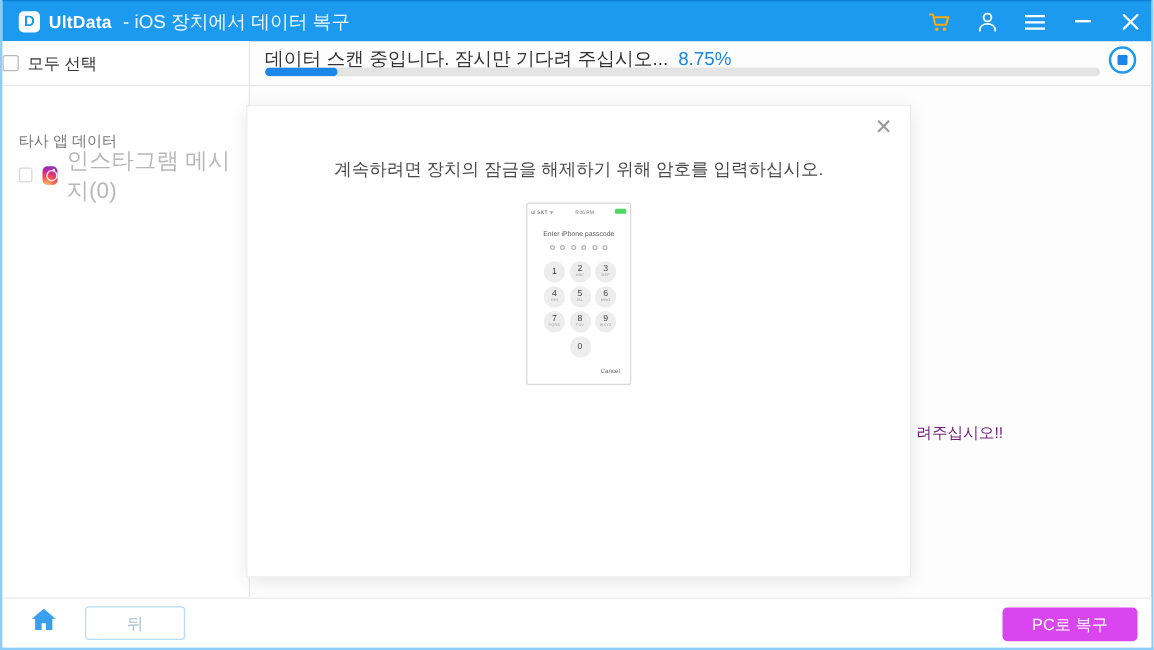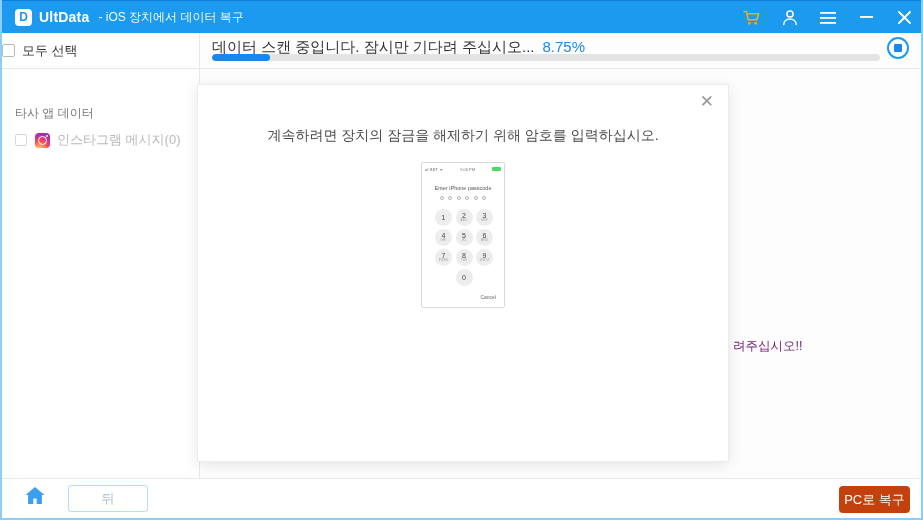--- a/index.html
+++ b/index.html
@@ -6,51 +6,51 @@
   html,body { width:923px; height:520px; font-family:"Liberation Sans", sans-serif; }
   .window {
     position:relative; width:923px; height:520px; background:#fdfdfd; overflow:hidden;
     border-left:2px solid #8ecdf8; border-right:2px solid #8ecdf8; border-bottom:2px solid #8ecdf8;
   }
   
   .titlebar { position:absolute; left:-2px; top:0; width:923px; height:33px; background:#1b9af0; border-top:1px solid #0d7fd4; display:flex; align-items:center; }
   .logo { width:17px; height:17px; background:#ffffff; border-radius:4px; margin-left:15px; display:flex; align-items:center; justify-content:center; }
   .logo span { color:#1b9af0; font-weight:bold; font-size:12px; line-height:1; }
   .app-name { color:#ffffff; font-weight:bold; font-size:14px; margin-left:7px; letter-spacing:0.2px;text-align:right; }
-  .title-suffix { color:#f2faff; font-size:12px; margin-left:9px; }
+  .title-suffix { color:#f2faff; font-size:15px; margin-left:9px; }
   .tb-icons { position:absolute; right:8px; top:0; height:33px; display:flex; align-items:center; gap:16px; }
   .tb-btn { width:22px; height:22px; display:flex; align-items:center; justify-content:center; cursor:pointer; }
   
   .sidebar { position:absolute; left:0; top:33px; width:198px; height:445px; background:#ffffff; border-right:1px solid #e9e9e9; }
   .select-all-row { position:absolute; left:0; top:0; width:100%; height:35px; display:flex; align-items:center; }
   .checkbox { width:13px; height:13px; border:1px solid #b9b9b9; border-radius:2px; background:#fff; }
   .select-all-label { font-size:13px; color:#333; margin-left:7px; }
   .group-label { position:absolute; left:13px; top:72px; font-size:12px; color:#777; }
   .app-item { position:absolute; left:0; top:96px; width:100%; height:22px; display:flex; align-items:center; padding-left:13px; }
   .app-item .checkbox { width:12px; height:12px; border-color:#d8d8d8; }
   .insta-icon { width:15px; height:15px; border-radius:4px; margin-left:8px; position:relative;
     background:radial-gradient(circle at 30% 110%, #ffd776 0%, #f8484e 45%, #c32aa3 70%, #7232bd 100%); }
   .insta-icon::before { content:""; position:absolute; left:3px; top:3px; width:7px; height:7px; border:1px solid #fff; border-radius:50%; }
   .insta-icon::after { content:""; position:absolute; right:2px; top:2px; width:2px; height:2px; background:#fff; border-radius:50%; }
-  .app-item-label { font-size:13px; color:#b9b9b9; margin-left:7px; }
+  .app-item-label { font-size:18px; color:#b9b9b9; margin-left:7px; }
   
   .header-divider { position:absolute; left:0; top:68px; width:921px; height:1px; background:#e9e9e9; }
   .scan-status { position:absolute; left:210px; top:38px; font-size:15px; color:#333; white-space:nowrap; }
   .scan-percent { color:#1b87e8; margin-left:8px; }
   .progress-track { position:absolute; left:210px; top:54px; width:668px; height:7px; background:#e4e4e4; border-radius:4px; overflow:hidden; }
   .progress-fill { height:100%; background:#1b87e8; border-radius:4px; width:0; }
   .stop-btn { position:absolute; left:885px; top:37px; width:22px; height:22px; border:2px solid #1b9af0; border-radius:50%; background:#fff; display:flex; align-items:center; justify-content:center; cursor:pointer; }
   .stop-square { width:8px; height:8px; background:#1b87e8; border-radius:1px; }
   
   .main-bg-text { position:absolute; left:731px; top:338px; font-size:12.5px; color:#701a75; }
   
   .footer { position:absolute; left:0; top:478px; width:921px; height:40px; background:#ffffff; border-top:1px solid #e9e9e9; }
   .home-btn { position:absolute; left:22px; top:6px; width:22px; height:22px; cursor:pointer; }
   .back-btn { position:absolute; left:66px; top:6px; width:80px; height:27px; border:1px solid #b5dcf8; border-radius:3px; background:#ffffff; color:#a3bed2; font-size:13px; display:flex; align-items:center; justify-content:center; cursor:pointer; }
-  .recover-btn { position:absolute; right:13px; top:7px; width:71px; height:27px; background:#c2410c; border:none; border-radius:4px; color:#ffffff; font-size:13px; display:flex; align-items:center; justify-content:center; cursor:pointer; }
+  .recover-btn { position:absolute; right:13px; top:7px; width:108px; height:27px; background:#d946ef; border:none; border-radius:4px; color:#ffffff; font-size:13px; display:flex; align-items:center; justify-content:center; cursor:pointer; }
   
   .modal { position:absolute; left:195px; top:84px; width:532px; height:378px; background:#ffffff; border:1px solid #ececec; box-shadow:0 3px 14px rgba(0,0,0,0.10); }
   .modal-close { position:absolute; right:12px; top:6px; font-size:17px; color:#9a9a9a; cursor:pointer; line-height:1; padding:2px; }
   .modal-message { position:absolute; left:0; top:42px; width:100%; text-align:center; font-size:14px; color:#4a4a4a; }
   
   .phone { position:absolute; left:50%; top:77px; transform:translateX(-50%); width:84px; height:146px; background:#ffffff; border:1px solid #d9d9d9; border-radius:2px; }
   .phone-statusbar { position:absolute; left:3px; right:3px; top:3px; height:6px; display:flex; align-items:center; justify-content:space-between; }
   .ps-left { font-size:4px; color:#555; letter-spacing:0.2px; }
   .ps-time { font-size:4px; color:#777; }
   .ps-batt { width:9px; height:4px; background:#4cd964; border-radius:1px; }

